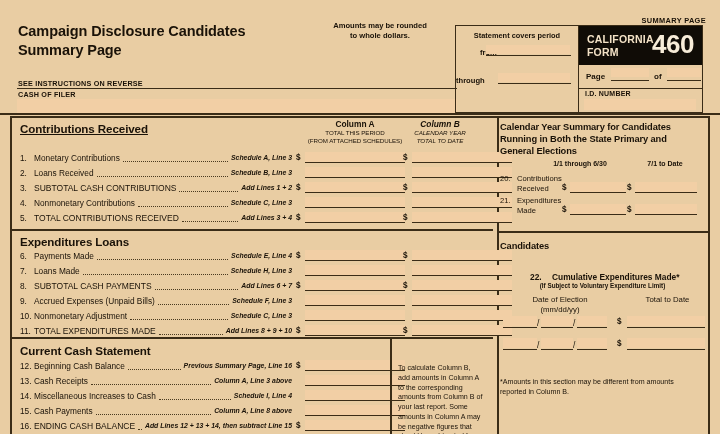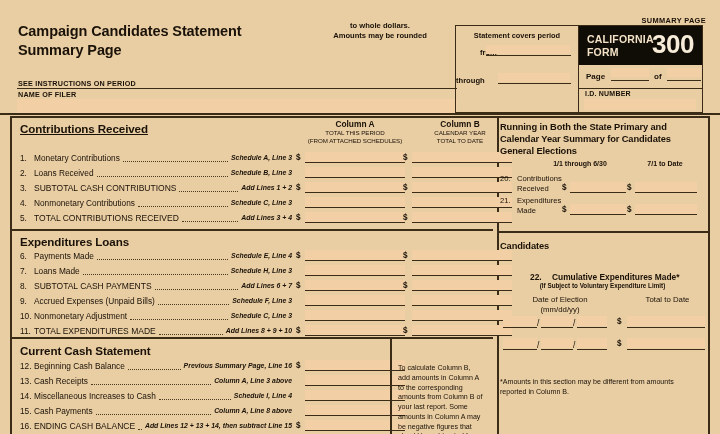--- a/index.html
+++ b/index.html
@@ -80,54 +80,54 @@
   
   .notebox{position:absolute;left:390px;top:339px;width:2px;height:95px;background:#3a2c17;}
   .notetxt{position:absolute;left:398px;top:364px;width:86px;font-size:7.1px;line-height:1.38;}
 </style>
 </head>
 <body>
 
 <div class="page">
 
   <div class="hdr-title">
-    <div>Campaign Candidates Statement</div>
+    <div>Campaign Disclosure Candidates</div>
     <div>Summary Page</div>
   </div>
 
   <div class="rounded-note">
+    <div>Amounts may be rounded</div>
     <div>to whole dollars.</div>
-    <div>Amounts may be rounded</div>
   </div>
 
   <div class="summary-page-lbl">SUMMARY PAGE</div>
 
-  <div class="see-instr">SEE INSTRUCTIONS ON PERIOD</div>
+  <div class="see-instr">SEE INSTRUCTIONS ON REVERSE</div>
   <div class="rule-instr"></div>
-  <div class="name-filer-lbl">NAME OF FILER</div>
+  <div class="name-filer-lbl">CASH OF FILER</div>
   <div class="filer-fill"></div>
   <div class="rule-filer"></div>
 
   <div class="formbox">
     <div class="fb-left">
       <div class="covers-lbl">Statement covers period</div>
       <div class="fr-row fr-from">from</div>
       <div class="fr-fill" style="left:30px;top:19px;width:84px;"></div>
       <div class="fr-line" style="left:30px;top:29px;width:85px;"></div>
       <div class="fr-row fr-through">through</div>
       <div class="fr-fill" style="left:42px;top:47px;width:72px;"></div>
       <div class="fr-line" style="left:42px;top:57px;width:73px;"></div>
     </div>
     <div class="fb-right">
       <div class="blackbar">
         <div class="bb-ca">
           <div>CALIFORNIA</div>
           <div>FORM</div>
         </div>
-        <div class="bb-460">300</div>
+        <div class="bb-460">460</div>
       </div>
       <div class="pg-row">
         <div class="pg-txt" style="left:7px;top:7px;">Page</div>
         <div class="fr-fill" style="left:32px;top:3px;width:38px;"></div>
         <div class="fr-line" style="left:32px;top:15px;width:38px;"></div>
         <div class="pg-txt" style="left:75px;top:7px;">of</div>
         <div class="fr-fill" style="left:88px;top:3px;width:34px;"></div>
         <div class="fr-line" style="left:88px;top:15px;width:34px;"></div>
       </div>
       <div class="idnum">I.D. NUMBER</div>
@@ -137,21 +137,21 @@
 
   <div class="mainframe">
     <div class="vdiv"></div>
   </div>
 
   <div class="colhdr" style="left:295px;top:119px;">
     <b>Column A</b>
     <span>TOTAL THIS PERIOD</span>
     <span>(FROM ATTACHED SCHEDULES)</span>
   </div>
-  <div class="colhdr" style="left:400px;top:119px;">
+  <div class="colhdr" style="left:380px;top:119px;font-style:italic;">
     <b>Column B</b>
     <span>CALENDAR YEAR</span>
     <span>TOTAL TO DATE</span>
   </div>
 
   <div class="sec-h" style="left:20px;top:122px;text-decoration:underline;">Contributions Received</div>
   <div class="sec-rule" style="left:12px;top:229px;width:481px;"></div>
   <div id="contrib-rows">
       <div class="lnum" style="left: 20px; top: 153px;">1.</div>
       <div class="ltxt" style="left: 34px; top: 153px;">Monetary Contributions</div>
@@ -293,22 +293,22 @@
       <div class="leader" style="left: 138.094px; top: 429px; width: 3.84375px;"></div>
       <div class="dollar" style="left: 296px; top: 421px;">$</div>
       <div class="afill" style="left: 305px; top: 420px; width: 100px;"></div>
       <div class="aline" style="left: 305px; top: 430px; width: 100px;"></div>
     </div>
 
   <div class="notebox"></div>
   <div class="notetxt">To calculate Column B, add amounts in Column A to the corresponding amounts from Column B of your last report.  Some amounts in Column A may be negative figures that should be subtracted from</div>
 
   <div class="sec-h-sm" style="left:500px;top:121px;width:200px;">
+    <div>Calendar Year Summary for Candidates</div>
     <div>Running in Both the State Primary and</div>
-    <div>Calendar Year Summary for Candidates</div>
     <div>General Elections</div>
   </div>
   <div class="rp-sub" style="left:540px;top:160px;width:80px;">1/1 through 6/30</div>
   <div class="rp-sub" style="left:630px;top:160px;width:70px;">7/1 to Date</div>
   <div id="cal-rows">
       <div class="rp-num" style="left: 500px; top: 174px;">20.</div>
       <div class="rp-num" style="left: 517px; top: 174px;">
         <div>Contributions</div>
         <div style="margin-left: 0px;">Received</div>
       </div>

